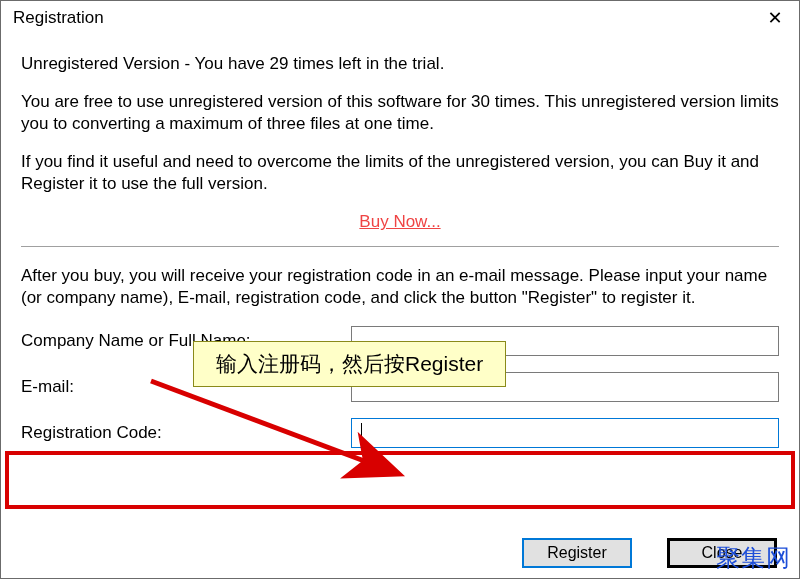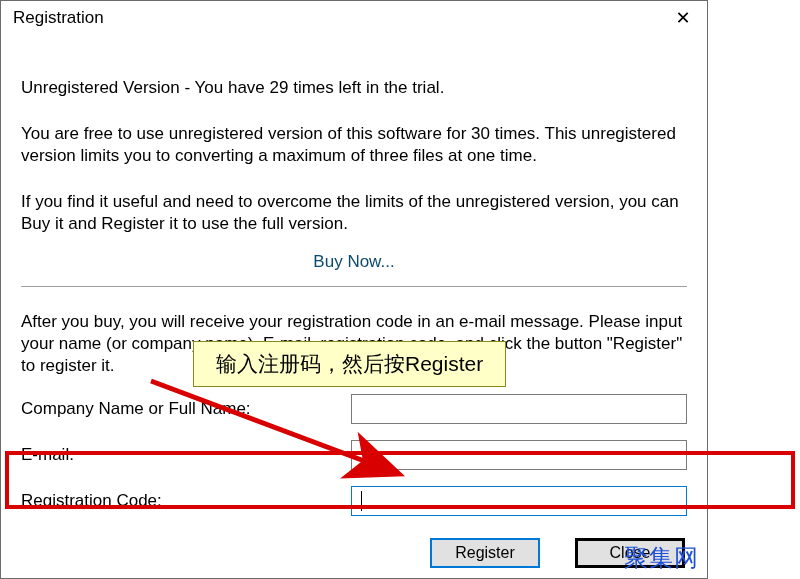--- a/index.html
+++ b/index.html
@@ -5,21 +5,21 @@
   html, body {
     margin: 0;
     padding: 0;
     width: 800px;
     height: 579px;
     font-family: "Segoe UI", Tahoma, Arial, sans-serif;
     background: #fff;
     overflow: hidden;
   }
   .window {
-    width: 708px;
+    width: 800px;
     height: 579px;
     box-sizing: border-box;
     border: 1px solid #6b6b6b;
     position: relative;
     background: #fff;
   }
   .titlebar {
     height: 34px;
     display: flex;
     align-items: center;
@@ -46,28 +46,28 @@
   }
 
   .body {
     padding: 18px 20px 0 20px;
     font-size: 17px;
     color: #000;
     line-height: 1.3;
   }
   .para {
     margin-bottom: 16px;
-    margin-top: 24px;
   }
   .buy-row {
     text-align: center;
     margin: 6px 0 12px 0;
   }
   .buy-link {
-    color: #0c4a6e;
+    color: #ef4444;
+    text-decoration: underline;
     cursor: pointer;
   }
   .hr {
     border: none;
     border-top: 1px solid #a0a0a0;
     margin: 6px 0 18px 0;
   }
 
   .form-area {
     position: relative;

